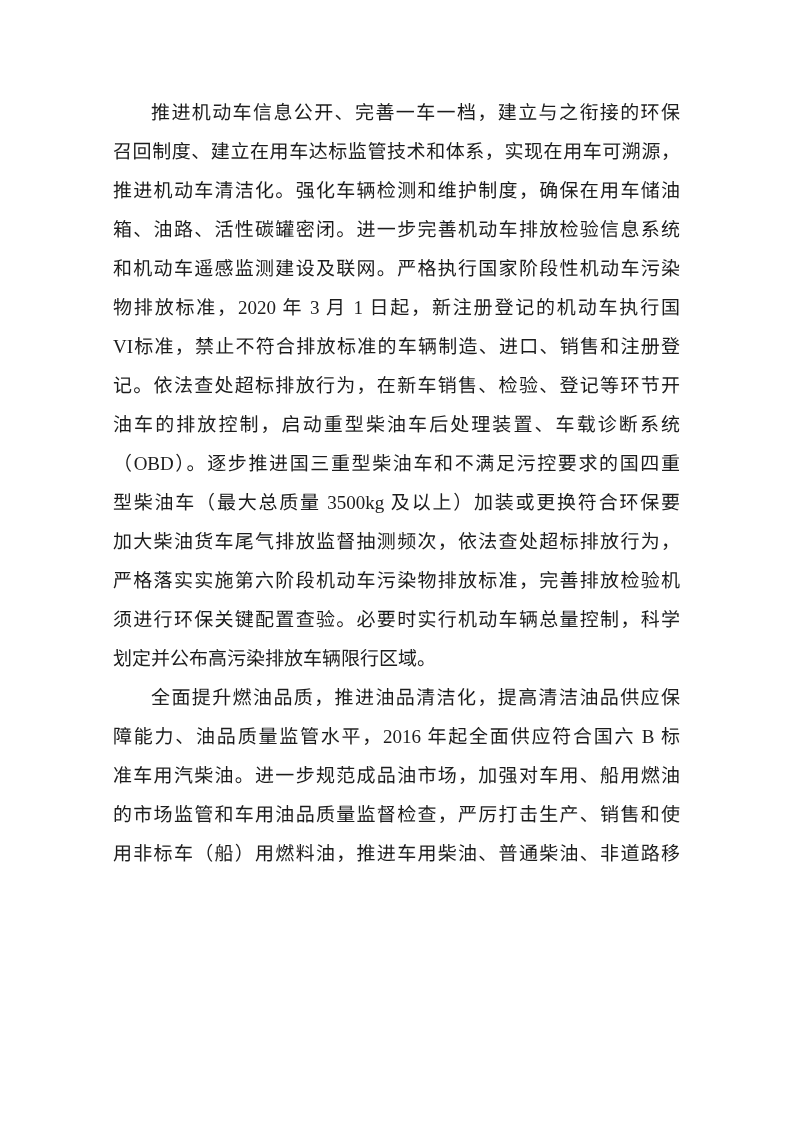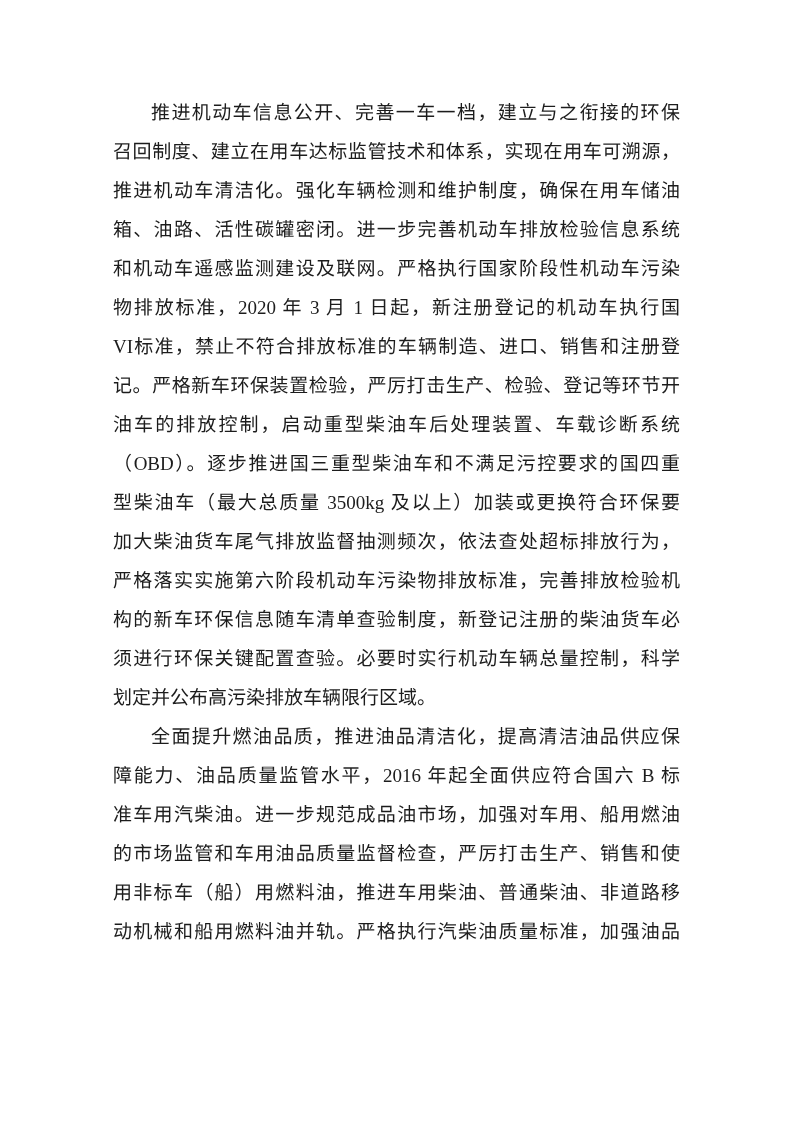--- a/index.html
+++ b/index.html
@@ -45,33 +45,31 @@
 <div class="page">
 
   <div class="para">
     <div class="line indent">推进机动车信息公开、完善一车一档，建立与之衔接的环保</div>
     <div class="line">召回制度、建立在用车达标监管技术和体系，实现在用车可溯源，</div>
     <div class="line">推进机动车清洁化。强化车辆检测和维护制度，确保在用车储油</div>
     <div class="line">箱、油路、活性碳罐密闭。进一步完善机动车排放检验信息系统</div>
     <div class="line">和机动车遥感监测建设及联网。严格执行国家阶段性机动车污染</div>
     <div class="line">物排放标准，2020 年 3 月 1 日起，新注册登记的机动车执行国</div>
     <div class="line">VI标准，禁止不符合排放标准的车辆制造、进口、销售和注册登</div>
-    <div class="line">记。严格新车环保装置检验，严厉打击生产、检验、登记等环节开</div>
+    <div class="line">记。依法查处超标排放行为，在新车销售、检验、登记等环节开</div>
     <div class="line">油车的排放控制，启动重型柴油车后处理装置、车载诊断系统</div>
     <div class="line">（OBD）。逐步推进国三重型柴油车和不满足污控要求的国四重</div>
     <div class="line">型柴油车（最大总质量 3500kg 及以上）加装或更换符合环保要</div>
     <div class="line">加大柴油货车尾气排放监督抽测频次，依法查处超标排放行为，</div>
     <div class="line">严格落实实施第六阶段机动车污染物排放标准，完善排放检验机</div>
-    <div class="line">构的新车环保信息随车清单查验制度，新登记注册的柴油货车必</div>
     <div class="line">须进行环保关键配置查验。必要时实行机动车辆总量控制，科学</div>
     <div class="line para-end">划定并公布高污染排放车辆限行区域。</div>
   </div>
 
   <div class="para">
     <div class="line indent">全面提升燃油品质，推进油品清洁化，提高清洁油品供应保</div>
     <div class="line">障能力、油品质量监管水平，2016 年起全面供应符合国六 B 标</div>
     <div class="line">准车用汽柴油。进一步规范成品油市场，加强对车用、船用燃油</div>
     <div class="line">的市场监管和车用油品质量监督检查，严厉打击生产、销售和使</div>
     <div class="line">用非标车（船）用燃料油，推进车用柴油、普通柴油、非道路移</div>
-    <div class="line">动机械和船用燃料油并轨。严格执行汽柴油质量标准，加强油品</div>
   </div>
 
 </div>
 
 </body></html>

